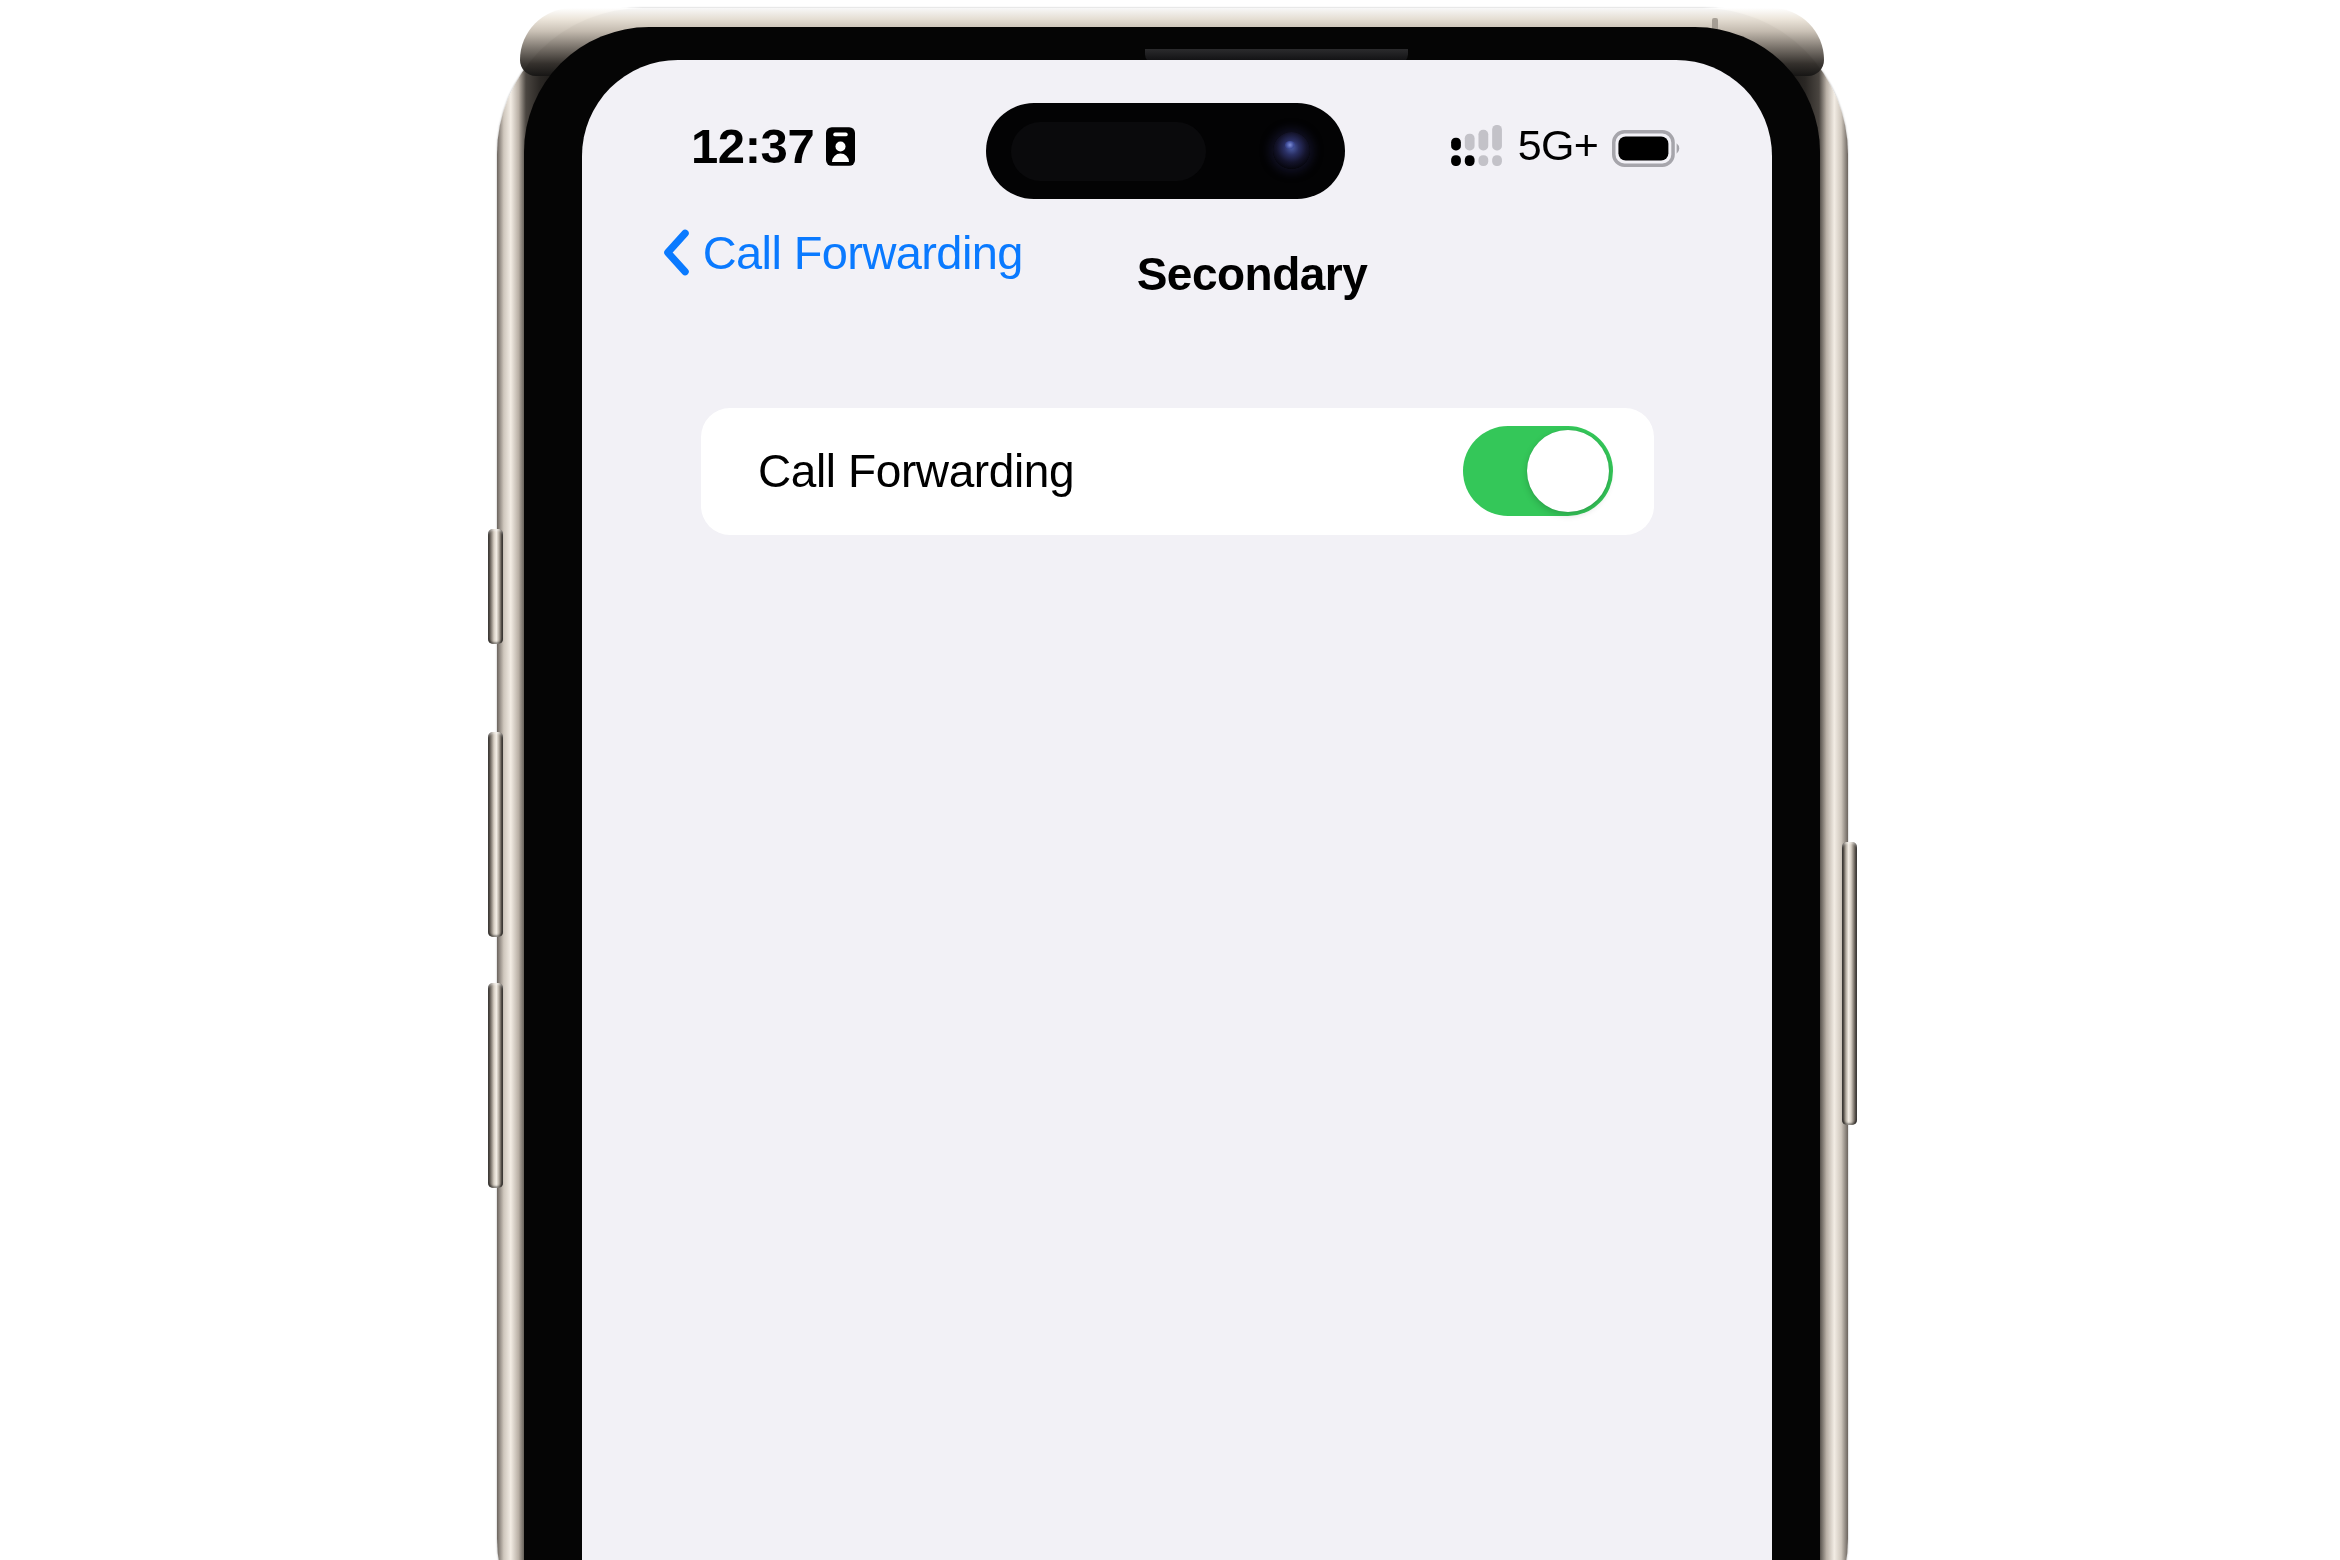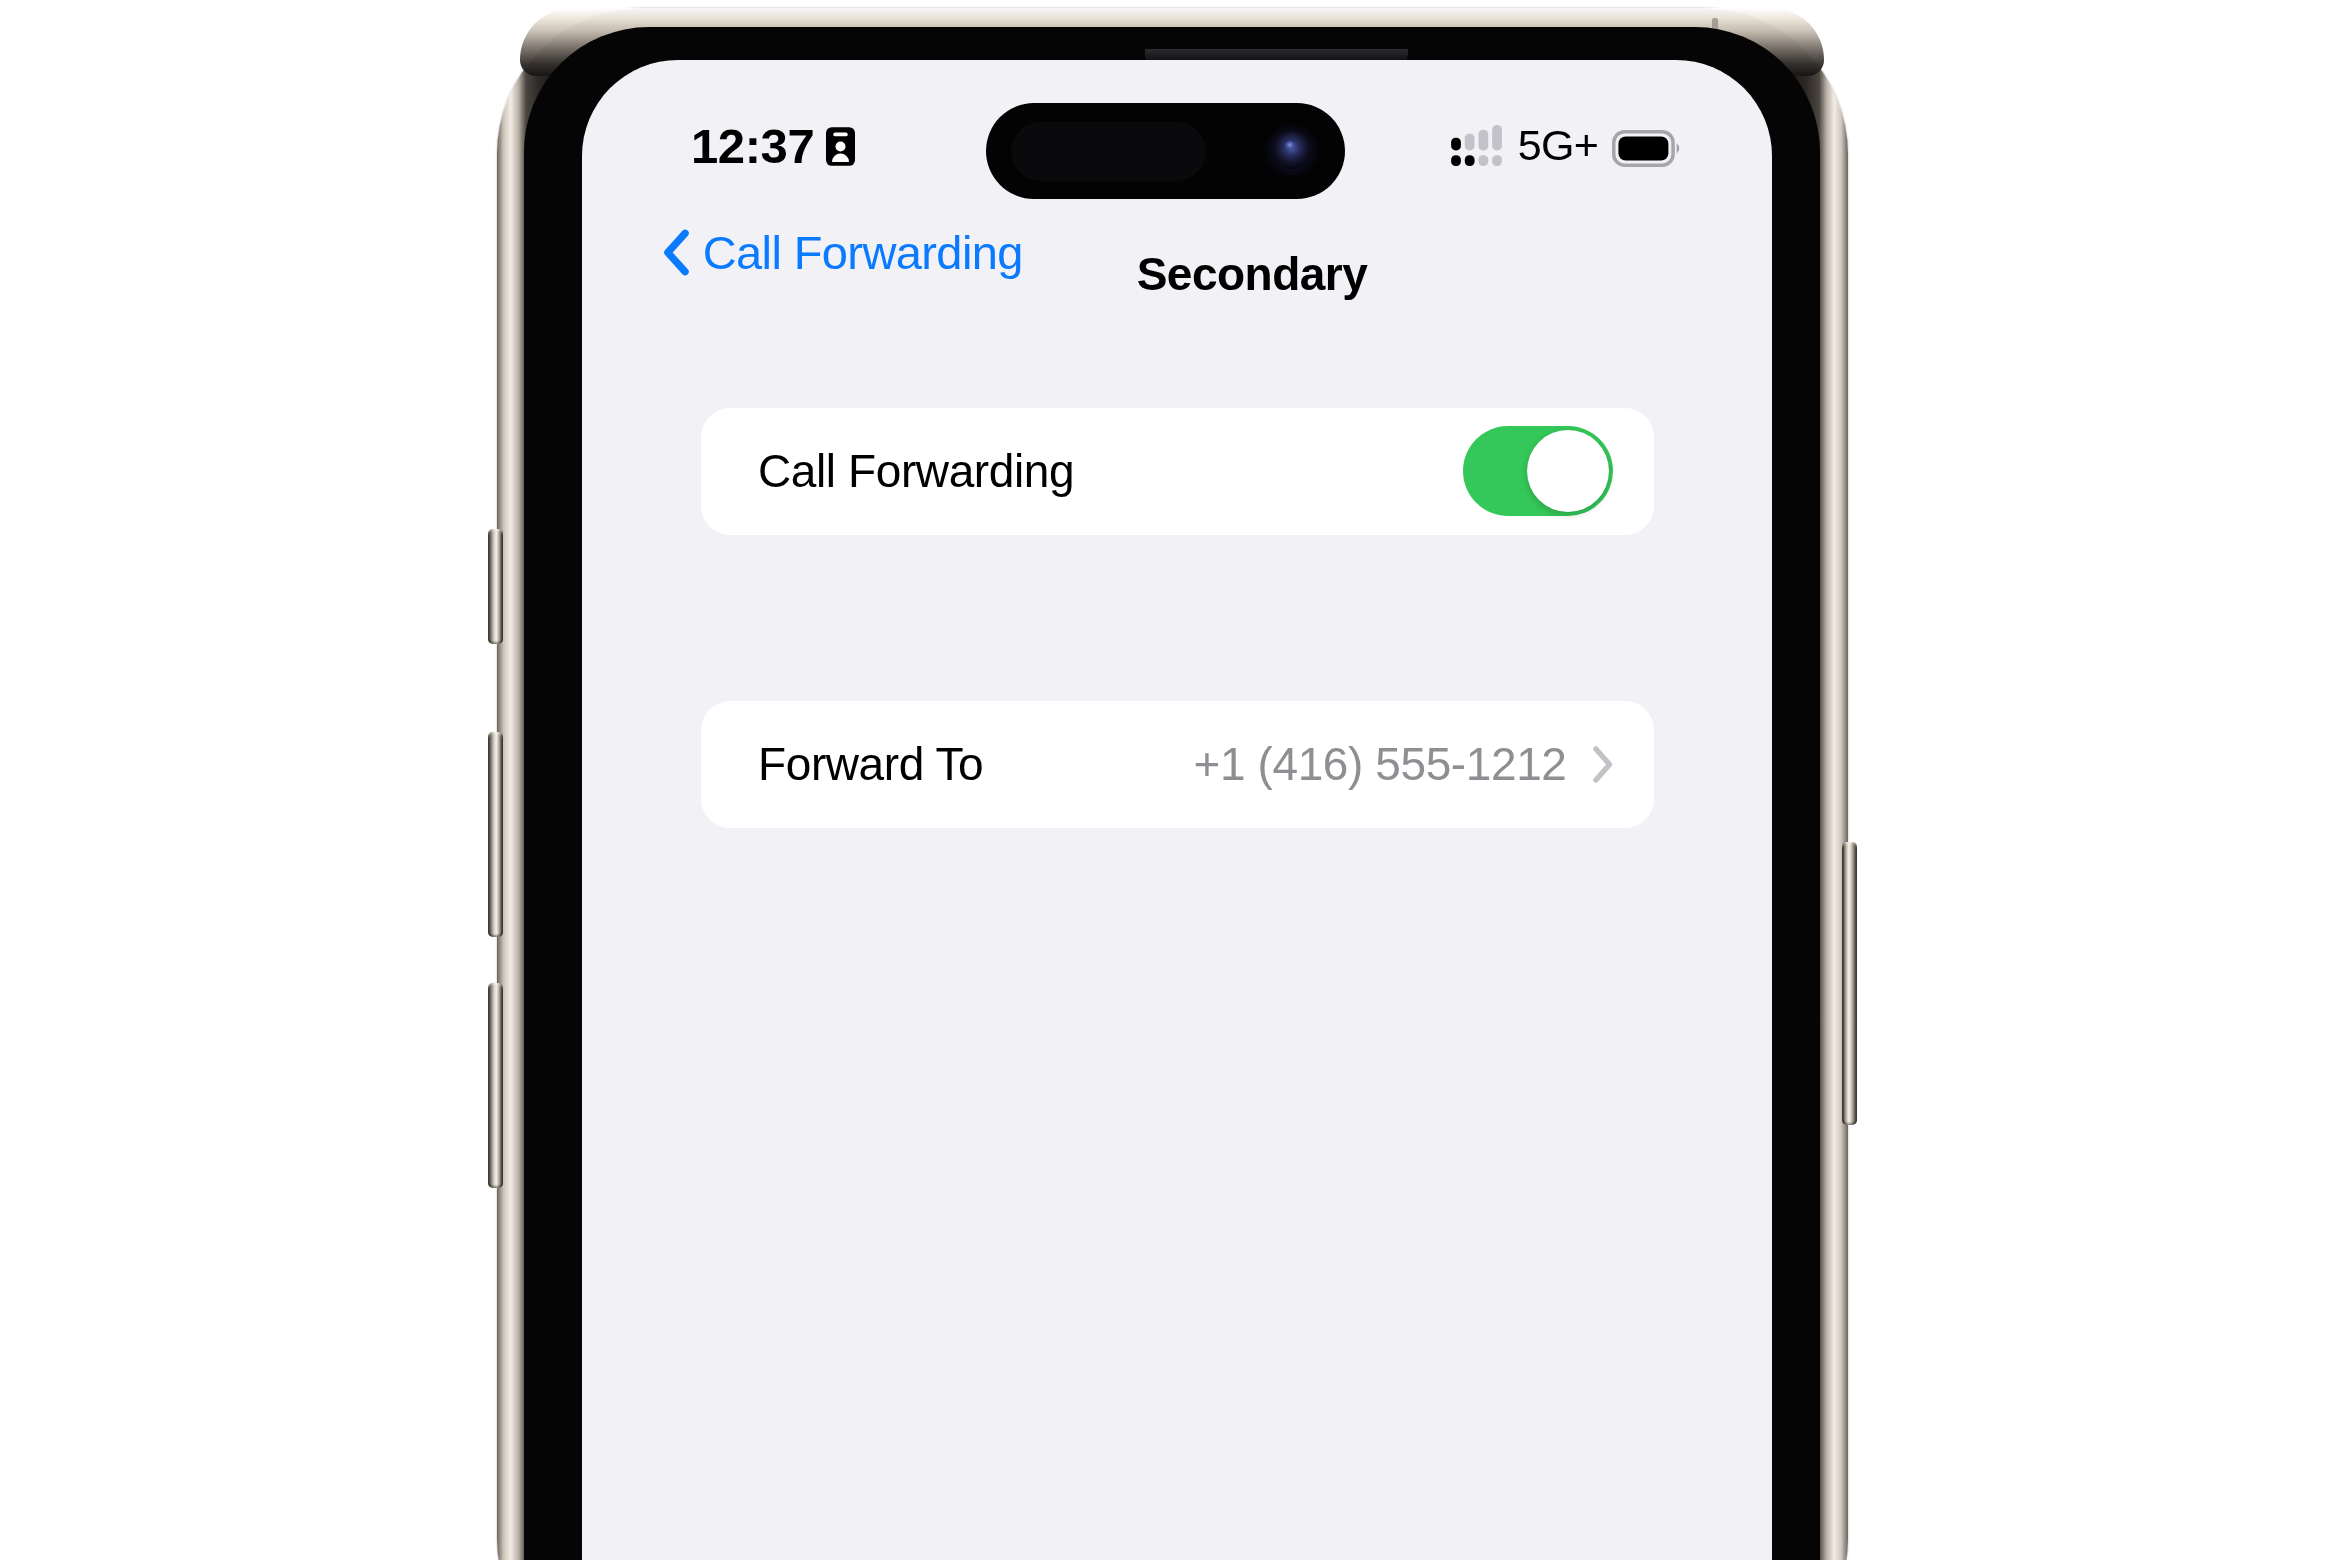--- a/index.html
+++ b/index.html
@@ -378,31 +378,19 @@
         <div class="group-card" id="group-toggle">
           <div class="row">
             <span class="row-label">Call Forwarding</span>
             <span class="row-spacer"></span>
             <span id="call-forwarding-toggle">
               <span class="knob"></span>
             </span>
           </div>
         </div>
 
-        <div class="group-card" id="group-forward">
-          <div class="row">
-            <span class="row-label">Forward To</span>
-            <span class="row-spacer"></span>
-            <span class="row-value">+1 (416) 555-1212</span>
-            <span>
-              <svg id="disclosure-chevron-icon" viewBox="0 0 22 40">
-                <path d="M4 4 L18 20 L4 36" fill="none" stroke="#c2c2c7" stroke-width="5.5" stroke-linecap="round" stroke-linejoin="round"></path>
-              </svg>
-            </span>
-          </div>
-        </div>
 
       </div>
     </div>
   </div>
 
 </div>
 
 
 </body></html>

